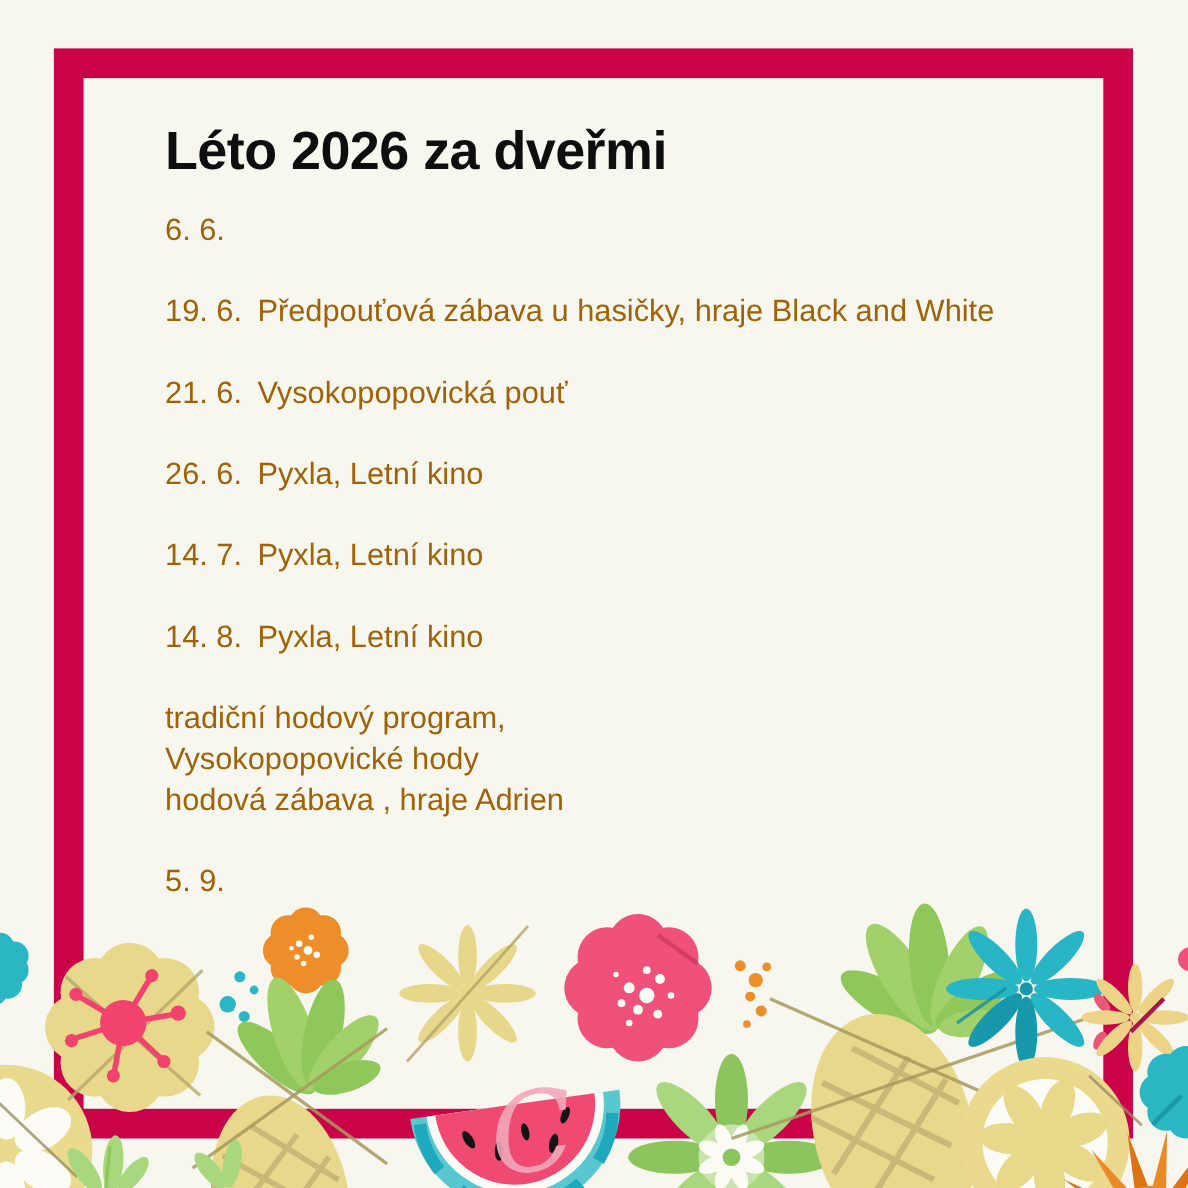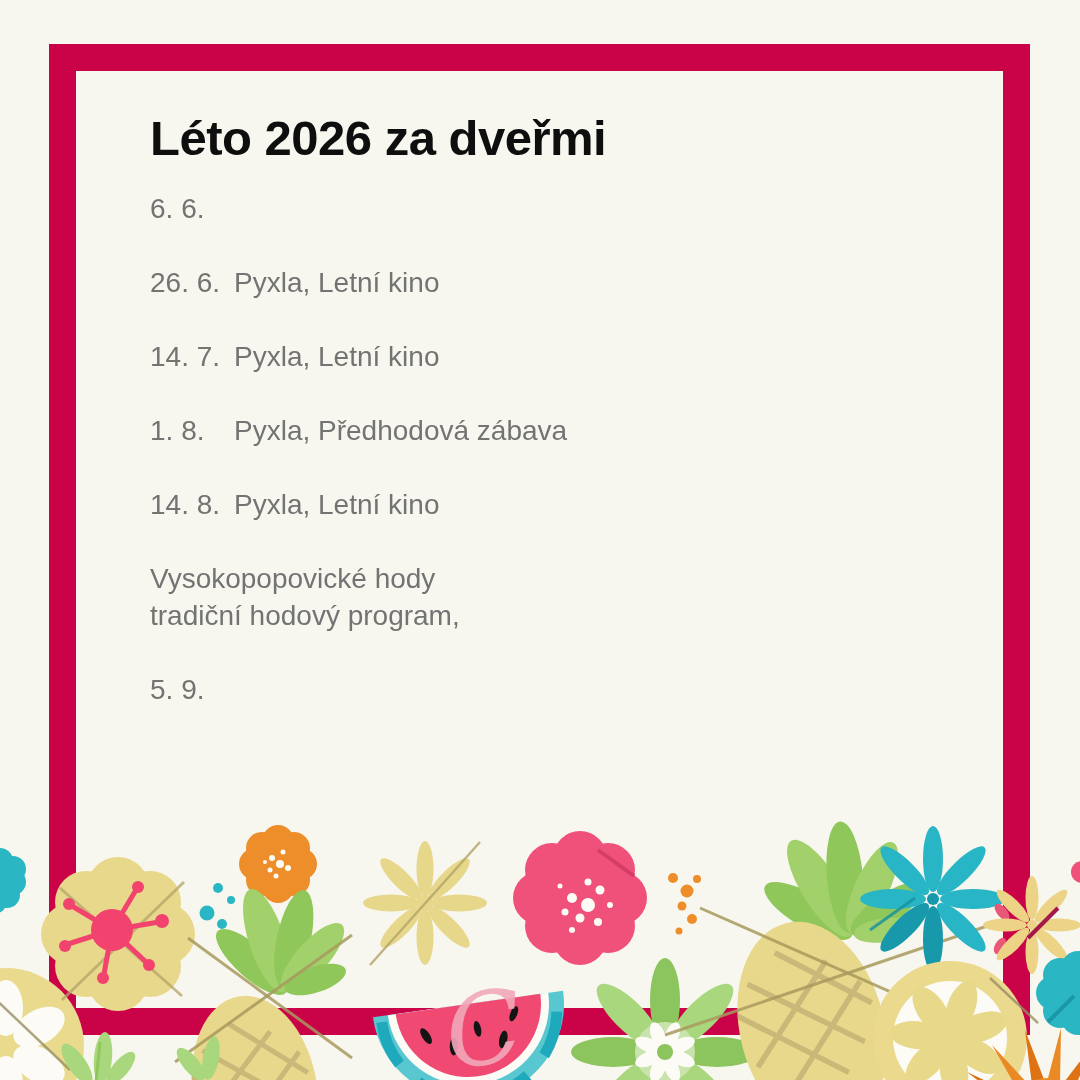--- a/index.html
+++ b/index.html
@@ -344,59 +344,66 @@
       <polygon points="13,-94 -1,-40 12,-38"></polygon>
       <polygon points="48,-82 14,-37 25,-31" fill="#DD7315"></polygon>
       <polygon points="75,-59 27,-29 35,-19"></polygon>
       <polygon points="91,-26 36,-17 40,-5" fill="#DD7315"></polygon>
       <circle cx="0" cy="0" r="44"></circle>
     </g>
   </svg>
 
   <div class="content">
     <h1 class="title" style="color: rgb(14, 14, 14);">Léto 2026 za dveřmi</h1>
-    <div class="events" id="event-list" style="color: #737373;">
+    <div class="events" id="event-list" style="color: #a16207;">
   <div class="event">
     <span class="event-date">6. 6.</span>
   </div>
 
-
+  <div class="event">
+    <span class="event-date">19. 6.</span>
+    <span class="event-text">
+            <div class="event-line">Předpouťová zábava u hasičky, hraje Black and White</div>
+          </span>
+  </div>
+
+  <div class="event">
+    <span class="event-date">21. 6.</span>
+    <span class="event-text">
+            <div class="event-line">Vysokopopovická pouť</div>
+          </span>
+  </div>
 
   <div class="event">
     <span class="event-date">26. 6.</span>
     <span class="event-text">
             <div class="event-line">Pyxla, Letní kino</div>
           </span>
   </div>
 
   <div class="event">
     <span class="event-date">14. 7.</span>
     <span class="event-text">
             <div class="event-line">Pyxla, Letní kino</div>
           </span>
   </div>
 
-  <div class="event">
-    <span class="event-date">1. 8.</span>
-    <span class="event-text">
-            <div class="event-line">Pyxla, Předhodová zábava</div>
-          </span>
-  </div>
 
   <div class="event">
     <span class="event-date">14. 8.</span>
     <span class="event-text">
             <div class="event-line">Pyxla, Letní kino</div>
           </span>
   </div>
 
   <div class="event">
     <span class="event-text">
+            <div class="event-line">tradiční hodový program,</div>
             <div class="event-line">Vysokopopovické hody</div>
-            <div class="event-line">tradiční hodový program,</div>
+            <div class="event-line">hodová zábava , hraje Adrien</div>
           </span>
   </div>
 
   <div class="event">
     <span class="event-date">5. 9.</span>
   </div>
 </div>
   </div>
 </div>
 

